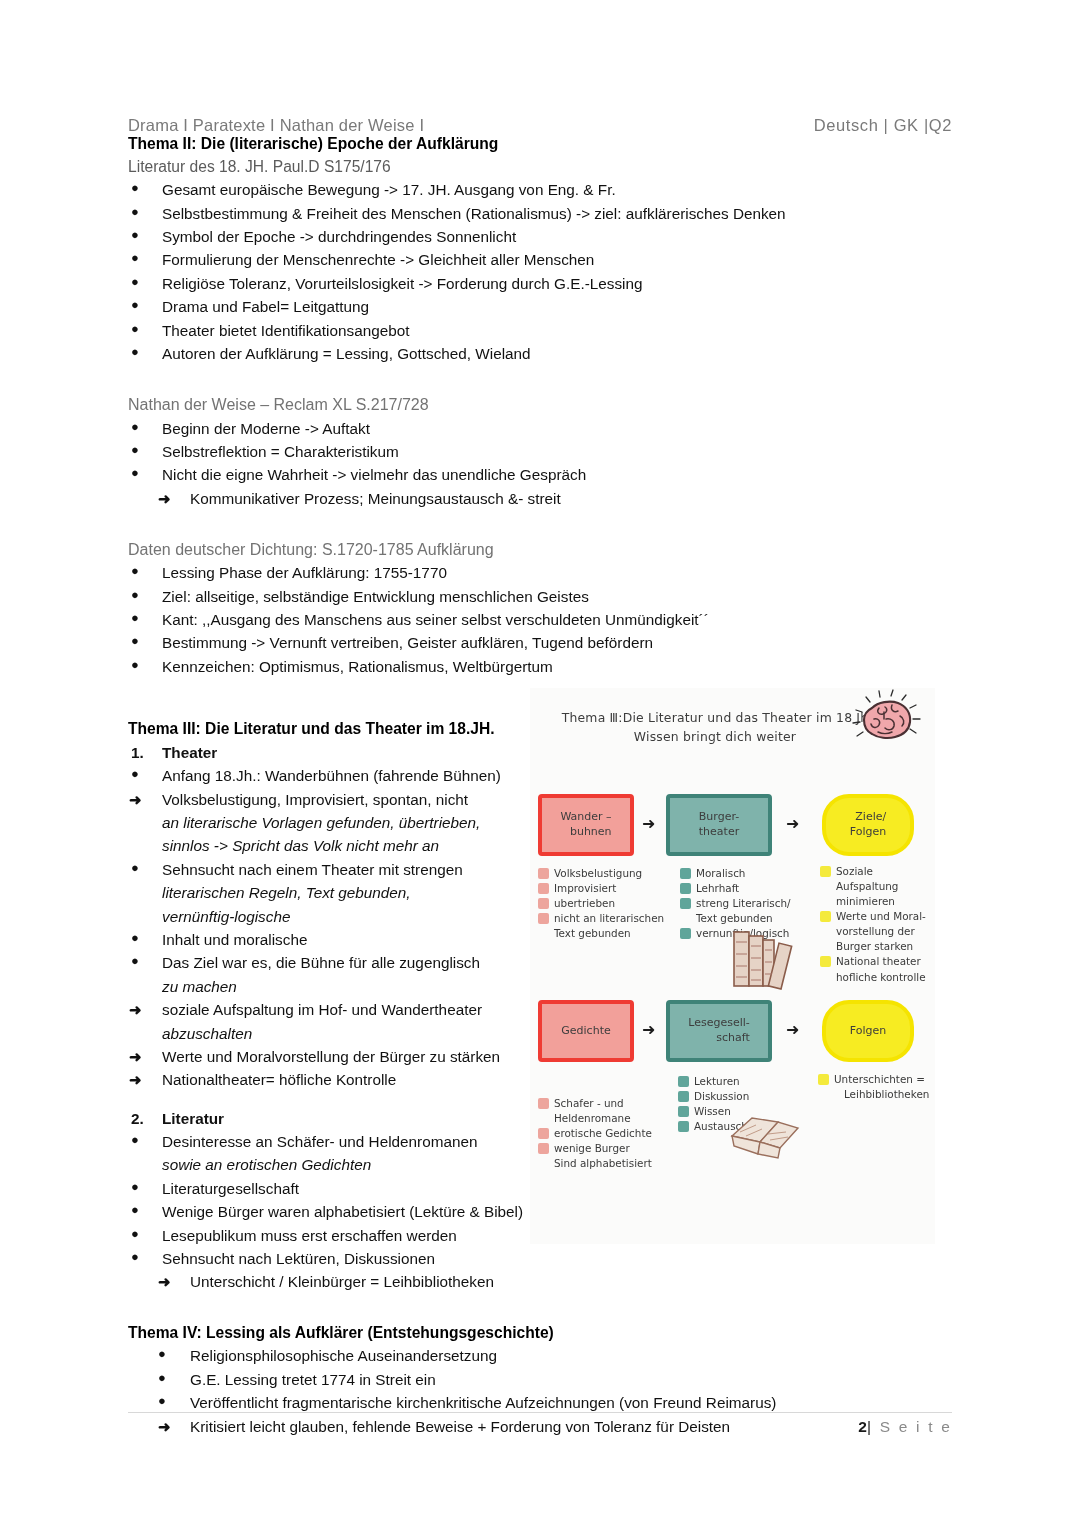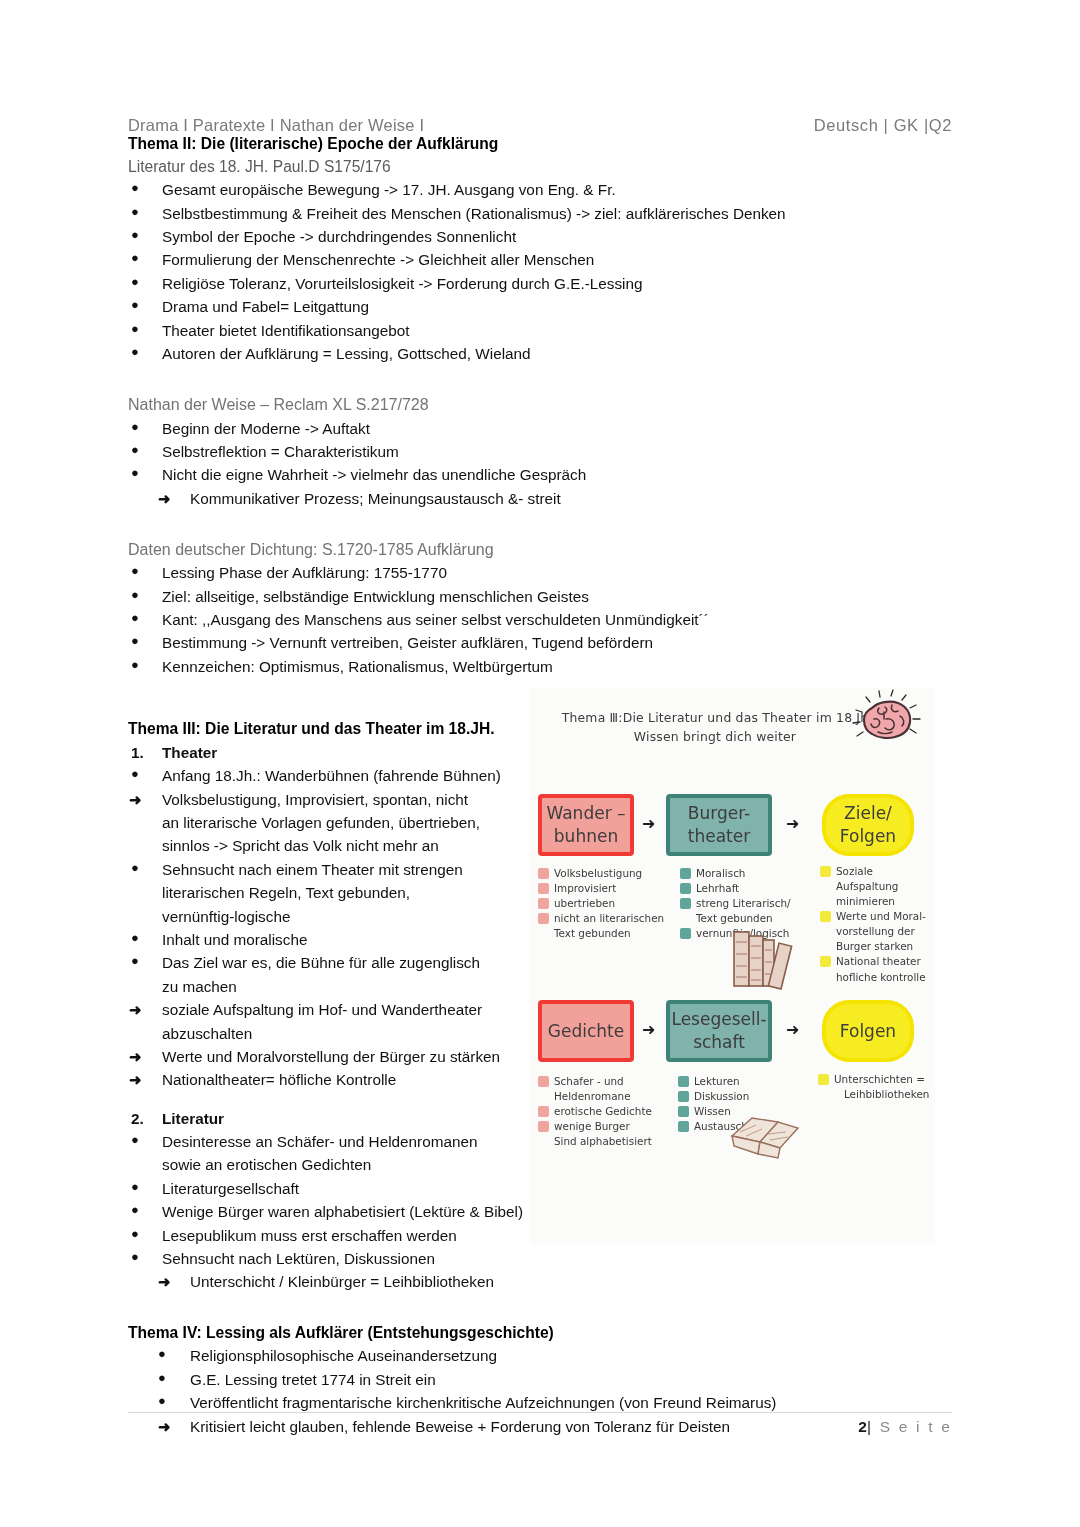--- a/index.html
+++ b/index.html
@@ -80,21 +80,21 @@
     line-height: 1.6;
     color: #111;
   }
   ul.bl li .mk.arrow {
     left: 1px;
     font-size: 15px;
     font-weight: bold;
   }
   ul.bl li.indent { padding-left: 62px; }
   ul.bl li.indent .mk { left: 30px; }
-  ul.bl li.cont { padding-left: 34px; }
+  ul.bl li.cont { padding-left: 34px; font-style: italic; }
   ul.bl li.num { padding-left: 34px; font-weight: bold; }
   ul.bl li.num .mk { font-weight: bold; font-size: 15.3px; }
 
   .gap-sm { height: 15px; }
   .gap-md { height: 28px; }
   .gap-lg { height: 40px; }
   .leftcol { width: 400px; }
 
   
   .diagram {
@@ -131,22 +131,22 @@
   .row { position: absolute; left: 0; width: 405px; height: 62px; }
   .row.r1 { top: 106px; }
   .row.r2 { top: 312px; }
 
   .box {
     position: absolute;
     box-sizing: border-box;
     display: flex;
     align-items: center;
     justify-content: center;
-    text-align: center;
-    font-size: 17px;
+    text-align: right;
+    font-size: 11px;
     line-height: 1.35;
     color: #3d3d3d;
     border-radius: 4px;
   }
   .box.red   { background:#f2a09a; border: 4px solid #ef3b33; }
   .box.teal  { background:#7fb3ab; border: 4px solid #3f8378; }
   .box.yellow{ background:#f7ec22; border: 4px solid #f5e400; }
 
   .b1 { left: 8px;   top: 0; width: 96px;  height: 62px; }
   .b2 { left: 136px; top: 0; width: 106px; height: 62px; }
@@ -177,21 +177,21 @@
   }
   .legend .li.nosw { padding-left: 16px; }
   .sw.red    { background:#eda59d; }
   .sw.teal   { background:#60a59a; }
   .sw.yellow { background:#f4ea3c; }
 
   .lg1 { left: 8px;   top: 178px; width: 136px; }
   .lg2 { left: 150px; top: 178px; width: 130px; }
   .lg3 { left: 290px; top: 176px; width: 116px; }
 
-  .lg4 { left: 8px;   top: 386px; width: 134px; }
+  .lg4 { left: 8px;   top: 408px; width: 134px; }
   .lg5 { left: 148px; top: 386px; width: 110px; }
   .lg6 { left: 288px; top: 384px; width: 118px; }
 
   .booksicon {
     position: absolute;
     left: 198px;
     top: 236px;
     width: 76px;
     height: 66px;
   }

